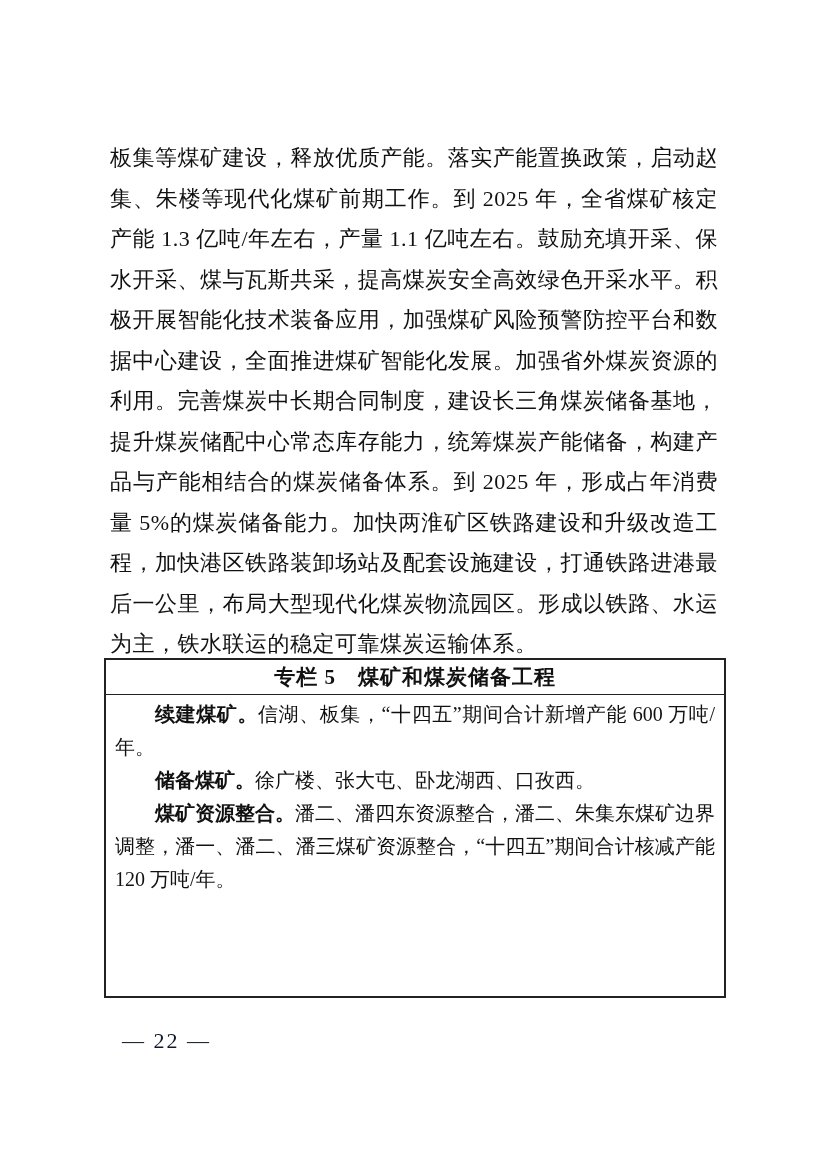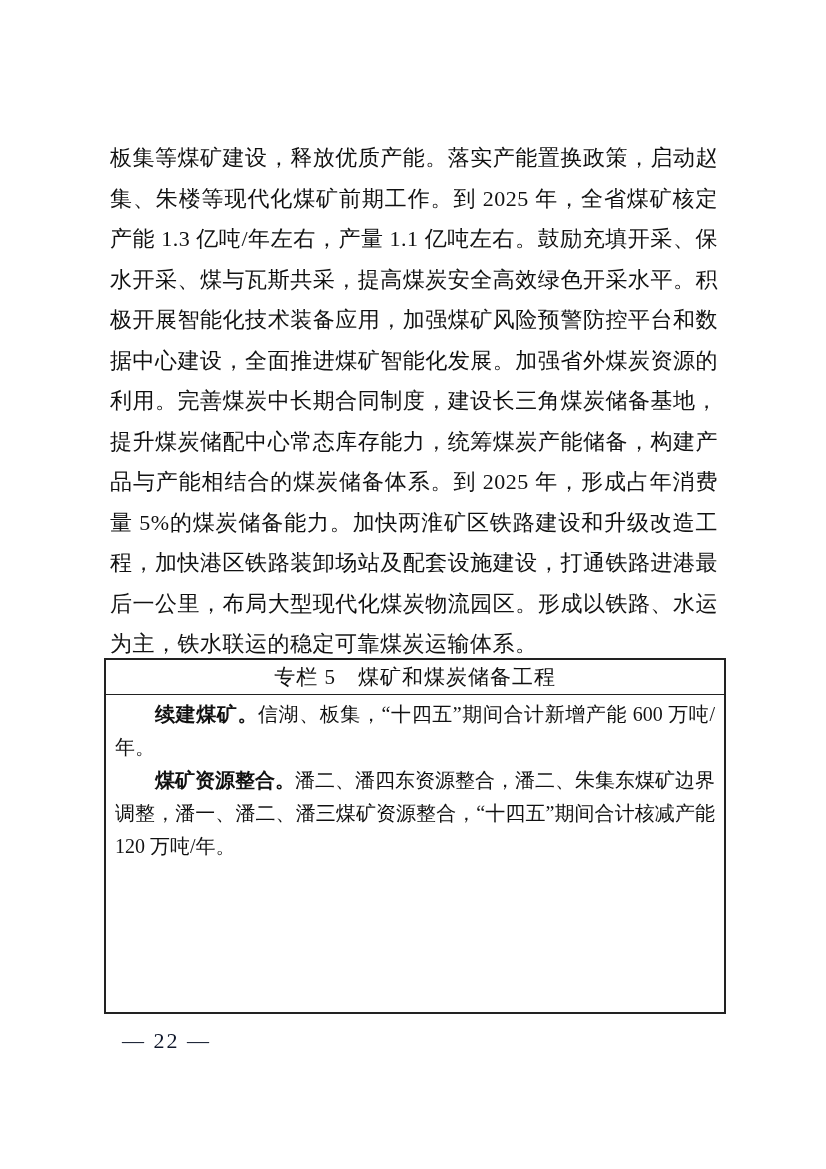--- a/index.html
+++ b/index.html
@@ -32,29 +32,29 @@
     top: 658px;
     width: 618px;
     border: 2px solid #222222;
     box-sizing: content-box;
     background: #ffffff;
   }
   .column-box-header {
     height: 34px;
     line-height: 34px;
     text-align: center;
-    font-weight: normal;
+    font-weight: bold;
     font-size: 21px;
     border-bottom: 1px solid #222222;
     letter-spacing: 1px;
   }
   .column-box-body {
     height: 298px;
     overflow: hidden;
-    padding: 3px 9px 16px 9px;
+    padding: 3px 9px 0 9px;
     font-size: 20px;
     line-height: 33px;
     text-align: justify;
   }
   .column-box-body p {
     margin: 0;
     text-indent: 2em;
   }
   .item-label {
     font-weight: bold;
@@ -72,20 +72,21 @@
 <body>
 
 <div class="page">
 
   <div class="body-text">板集等煤矿建设，释放优质产能。落实产能置换政策，启动赵集、朱楼等现代化煤矿前期工作。到 2025 年，全省煤矿核定产能 1.3 亿吨/年左右，产量 1.1 亿吨左右。鼓励充填开采、保水开采、煤与瓦斯共采，提高煤炭安全高效绿色开采水平。积极开展智能化技术装备应用，加强煤矿风险预警防控平台和数据中心建设，全面推进煤矿智能化发展。加强省外煤炭资源的利用。完善煤炭中长期合同制度，建设长三角煤炭储备基地，提升煤炭储配中心常态库存能力，统筹煤炭产能储备，构建产品与产能相结合的煤炭储备体系。到 2025 年，形成占年消费量 5%的煤炭储备能力。加快两淮矿区铁路建设和升级改造工程，加快港区铁路装卸场站及配套设施建设，打通铁路进港最后一公里，布局大型现代化煤炭物流园区。形成以铁路、水运为主，铁水联运的稳定可靠煤炭运输体系。</div>
 
   <div class="column-box">
     <div class="column-box-header">专栏 5　煤矿和煤炭储备工程</div>
     <div class="column-box-body">
       <p><span class="item-label">续建煤矿。</span><span>信湖、板集，“十四五”期间合计新增产能 600 万吨/年。</span></p>
+      <p><span class="item-label">储备煤矿。</span><span>徐广楼、张大屯、卧龙湖西、口孜西。</span></p>
       <p><span class="item-label">煤矿资源整合。</span><span>潘二、潘四东资源整合，潘二、朱集东煤矿边界调整，潘一、潘二、潘三煤矿资源整合，“十四五”期间合计核减产能 120 万吨/年。</span></p>
       <p></p>
     </div>
   </div>
 
   <div class="page-number">— 22 —</div>
 
 </div>
 
 </body></html>

